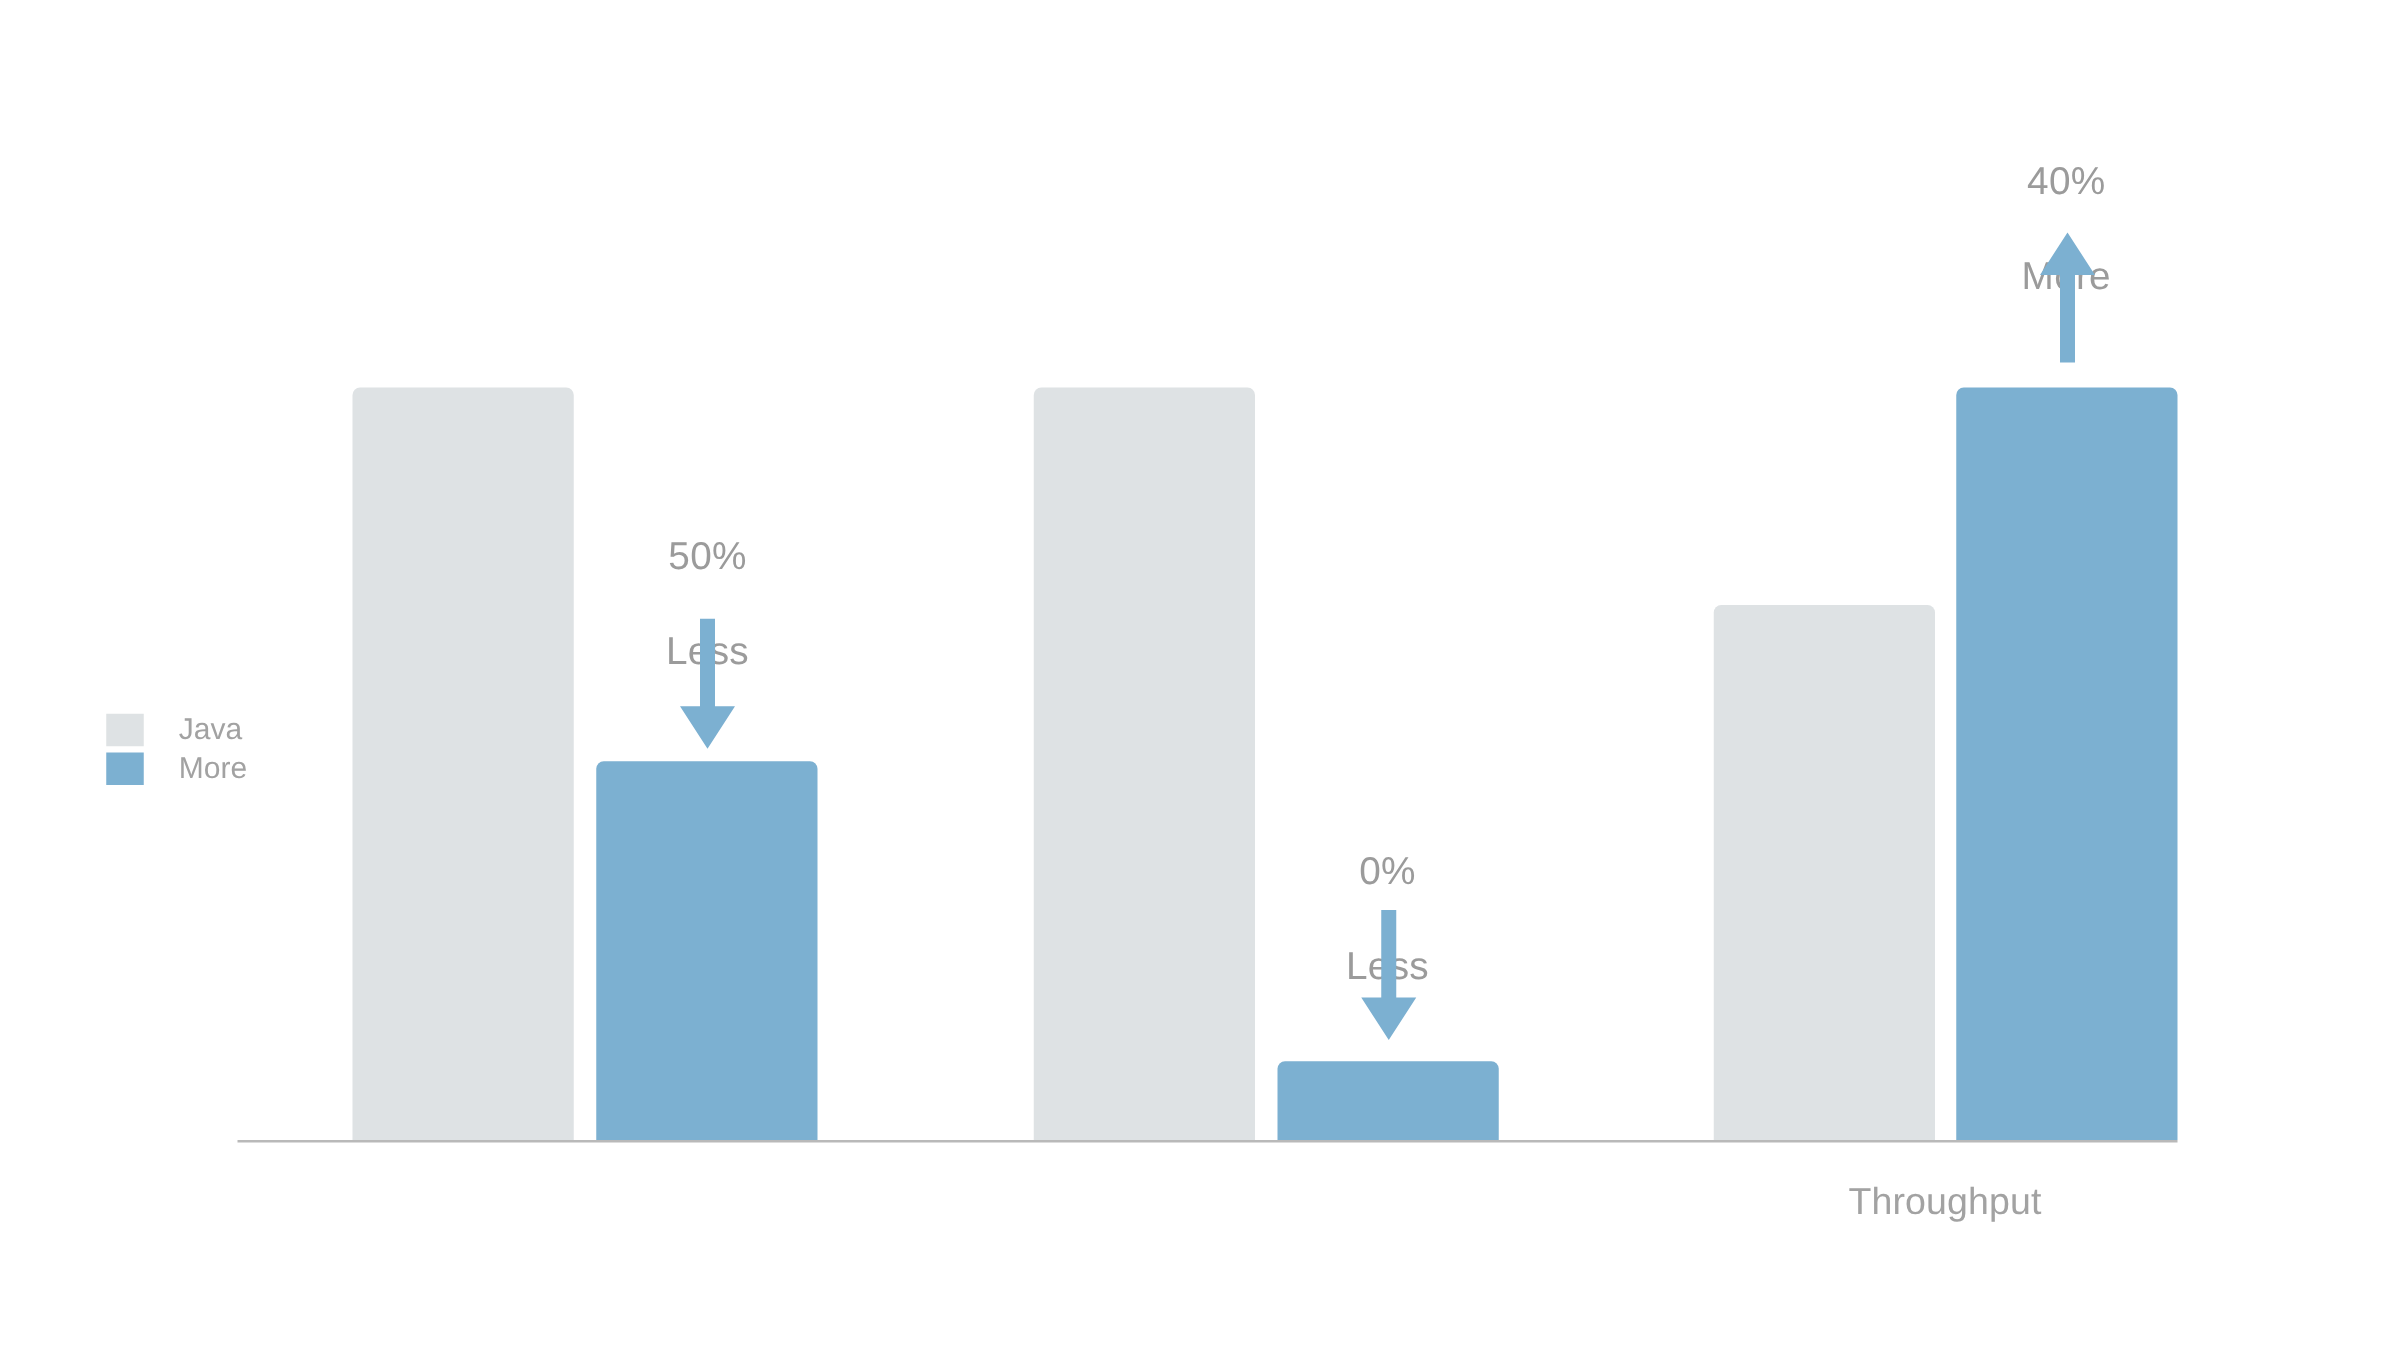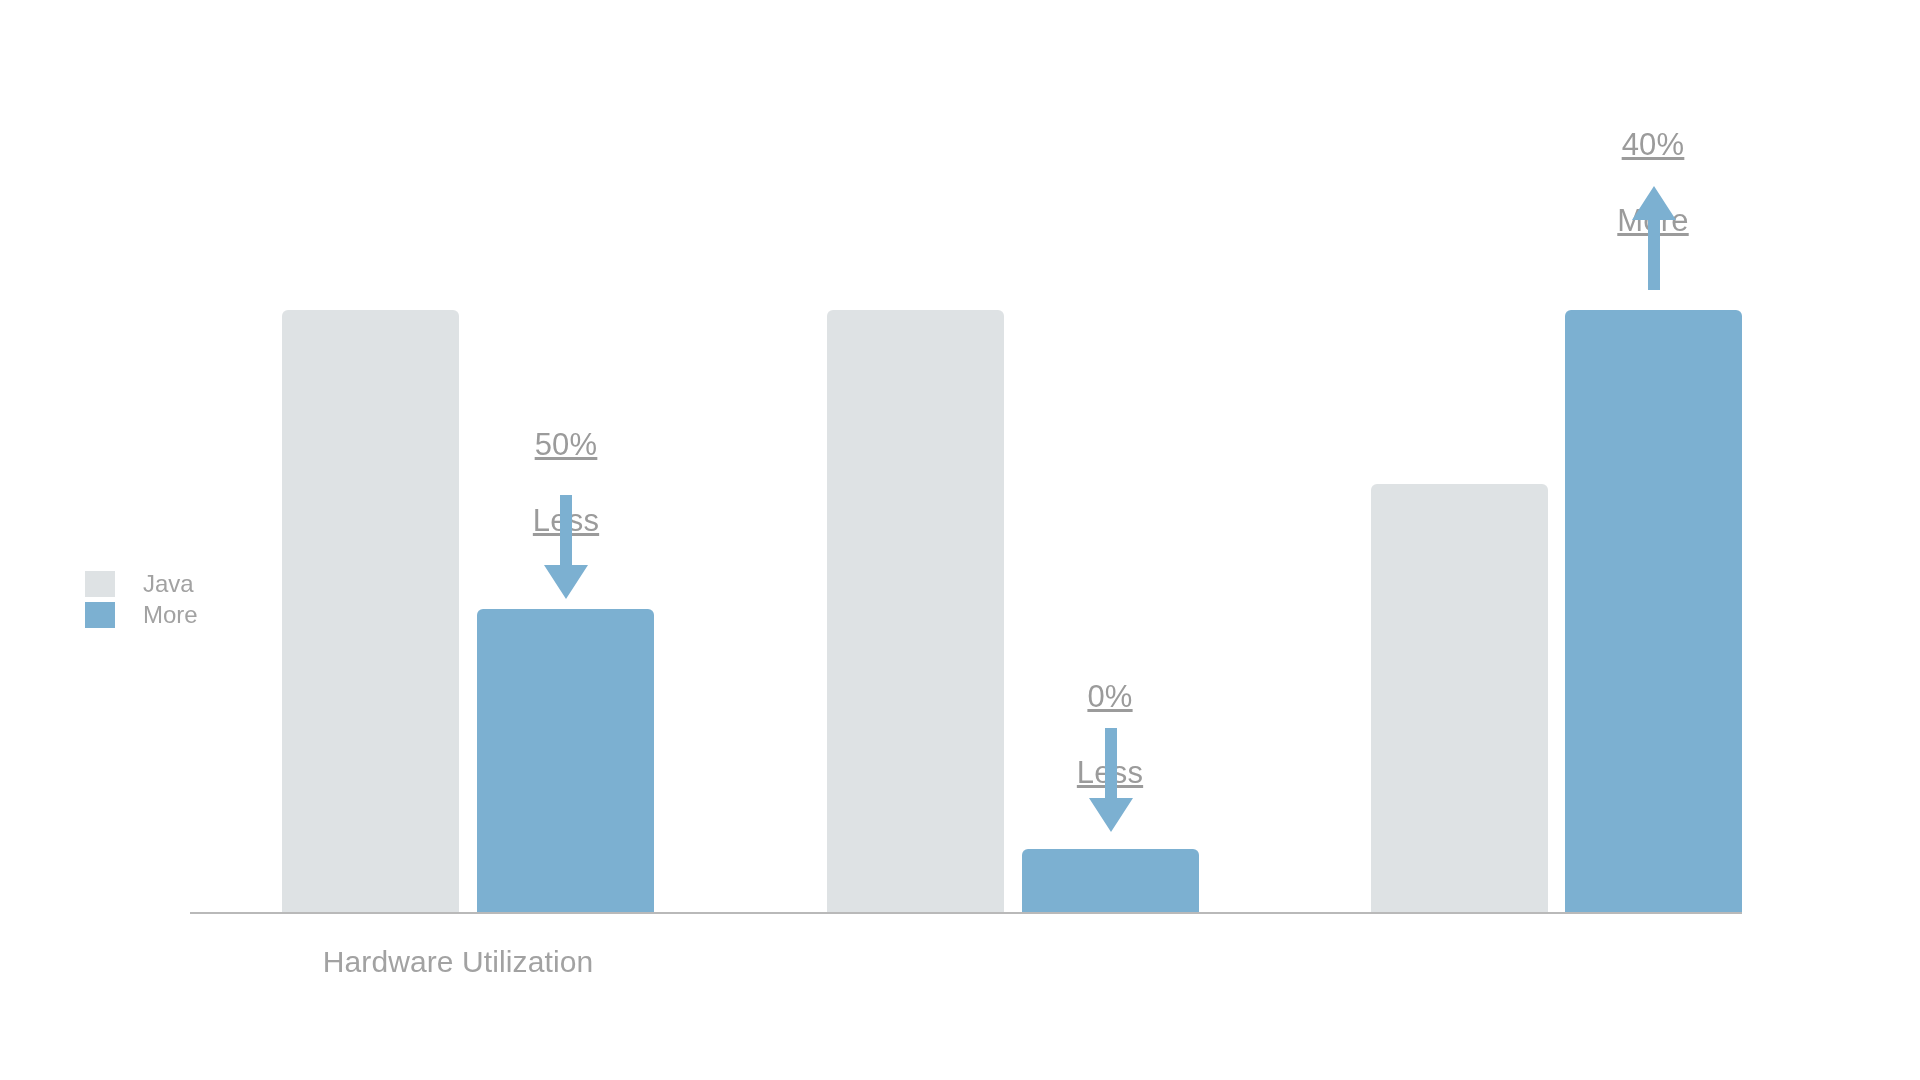--- a/index.html
+++ b/index.html
@@ -50,21 +50,21 @@
   .annotation {
     position: absolute;
     text-align: center;
     color: #9b9b9b;
     font-size: 31px;
     line-height: 38px;
     font-weight: 400;
     letter-spacing: 0.2px;
     white-space: pre-line;
   }
-  .anno-line { display: block; text-decoration: underline; }
+  .anno-line { display: block; }
   .arrow-svg {
     position: absolute;
     overflow: visible;
   }
   
   .cat-label {
     position: absolute;
     text-align: center;
     color: #a2a2a2;
     font-size: 30px;
@@ -113,21 +113,20 @@
 
     <div class="annotation" style="left:486px; top:388px; width:160px;">
       <span class="anno-line">50%</span>
       <span class="anno-line">Less</span>
     </div>
 
     <svg class="arrow-svg" style="left:544px; top:495px;" width="44" height="104" viewBox="0 0 44 104">
       <path d="M16 0 H28 V70 H44 L22 104 L0 70 H16 Z" fill="#7cb0d1"></path>
     </svg>
 
-    <div class="cat-label" style="left:268px; top:944px; width:380px;">Hardware Utilization</div>
 
     <div class="bar bar-java" style="left:827px; top:310px; width:177px; height:602px;"></div>
 
     <div class="bar bar-swift" style="left:1022px; top:849px; width:177px; height:63px;"></div>
 
     <div class="annotation" style="left:1030px; top:640px; width:160px;">
       <span class="anno-line">0%</span>
       <span class="anno-line">Less</span>
     </div>
 
@@ -142,20 +141,21 @@
 
     <div class="annotation" style="left:1573px; top:88px; width:160px;">
       <span class="anno-line">40%</span>
       <span class="anno-line">More</span>
     </div>
 
     <svg class="arrow-svg" style="left:1632px; top:186px;" width="44" height="104" viewBox="0 0 44 104">
       <path d="M22 0 L44 34 H28 V104 H16 V34 H0 Z" fill="#7cb0d1"></path>
     </svg>
 
+    <div class="cat-label" style="left:1366px; top:944px; width:380px;">Throughput</div>
 
     <div class="axis-line"></div>
 
   </div>
 
   <div class="legend">
 
     <div class="legend-row">
       <span class="legend-swatch java"></span>
       <span class="legend-label">Java</span>

